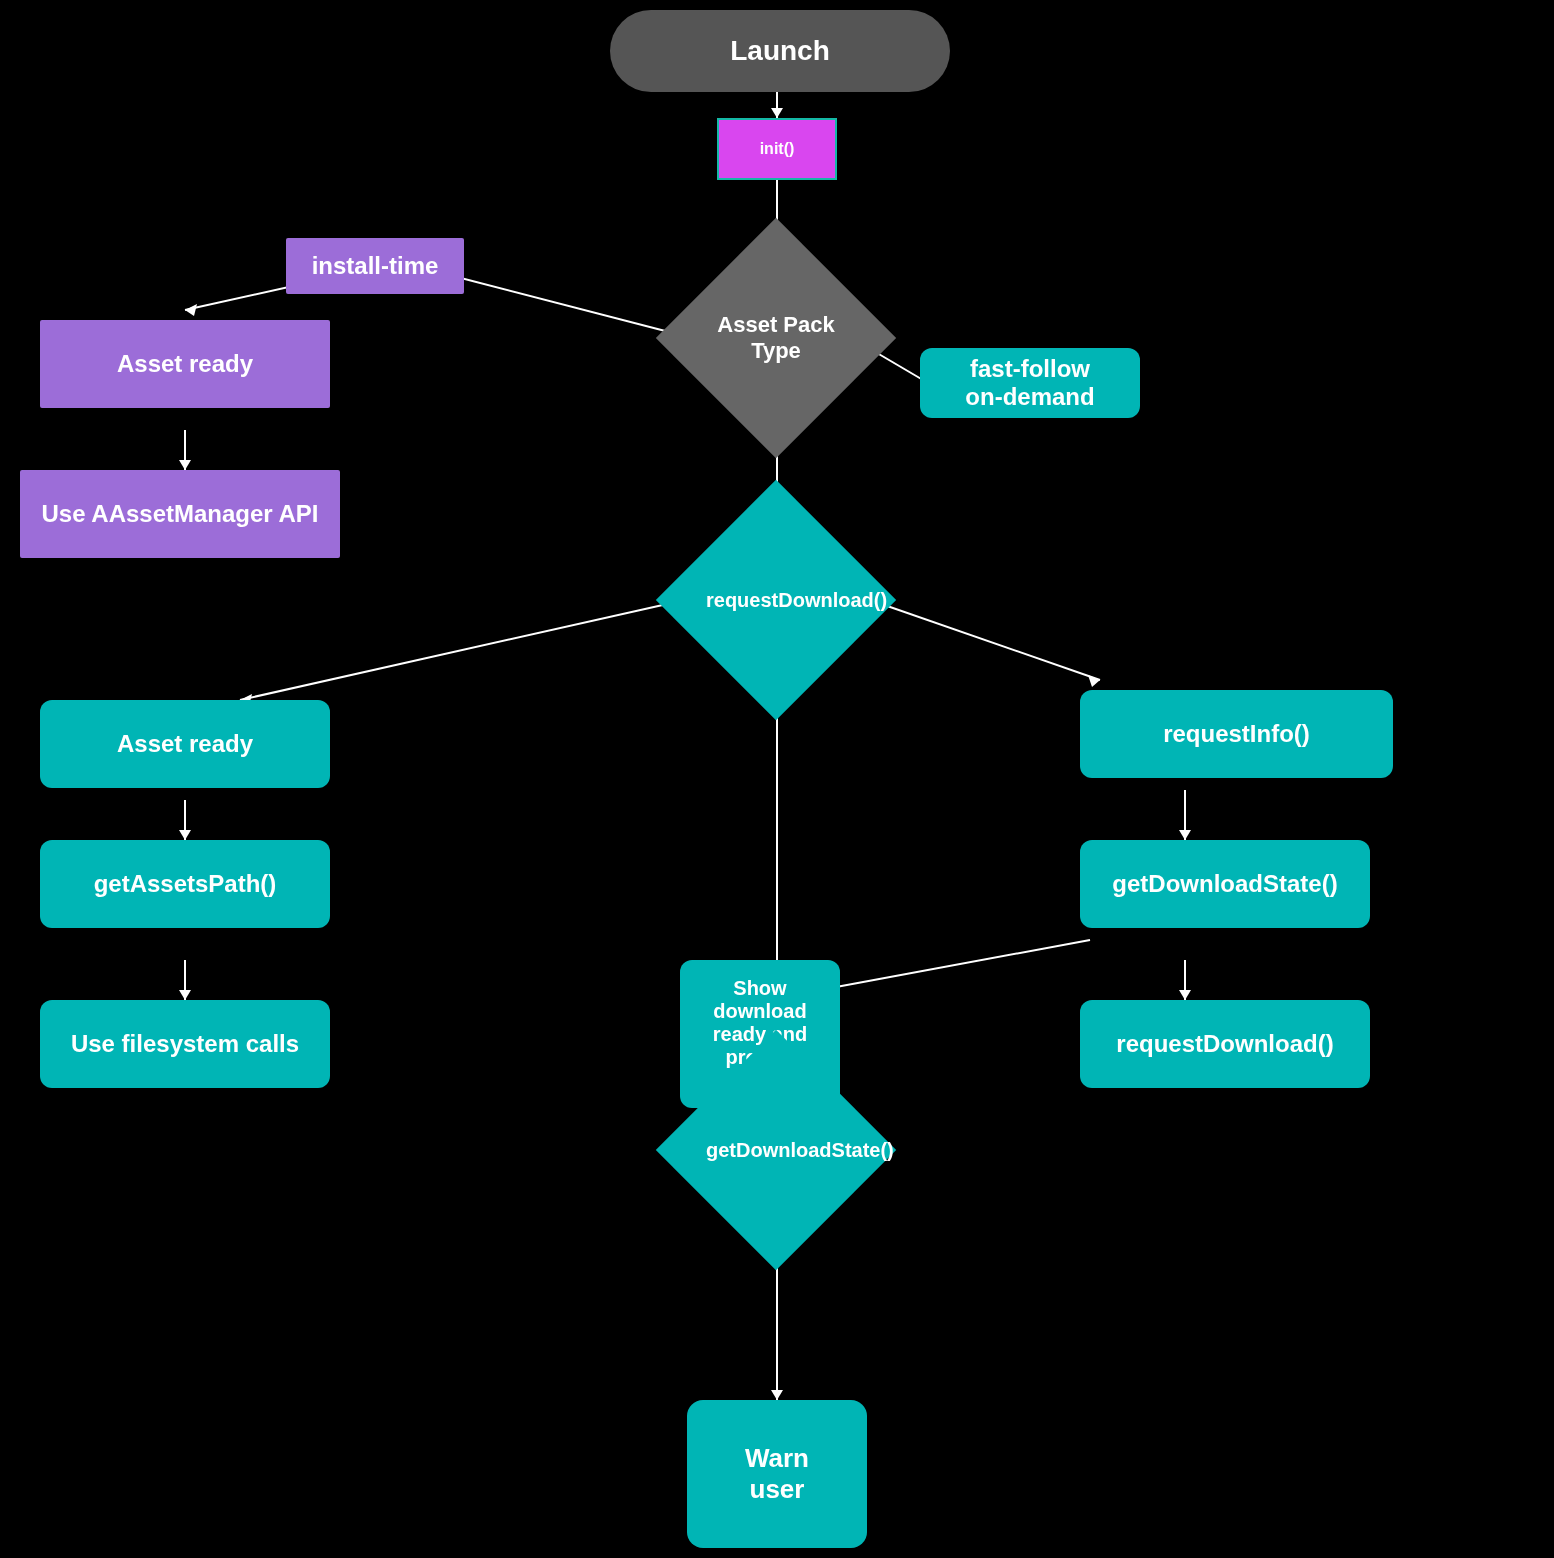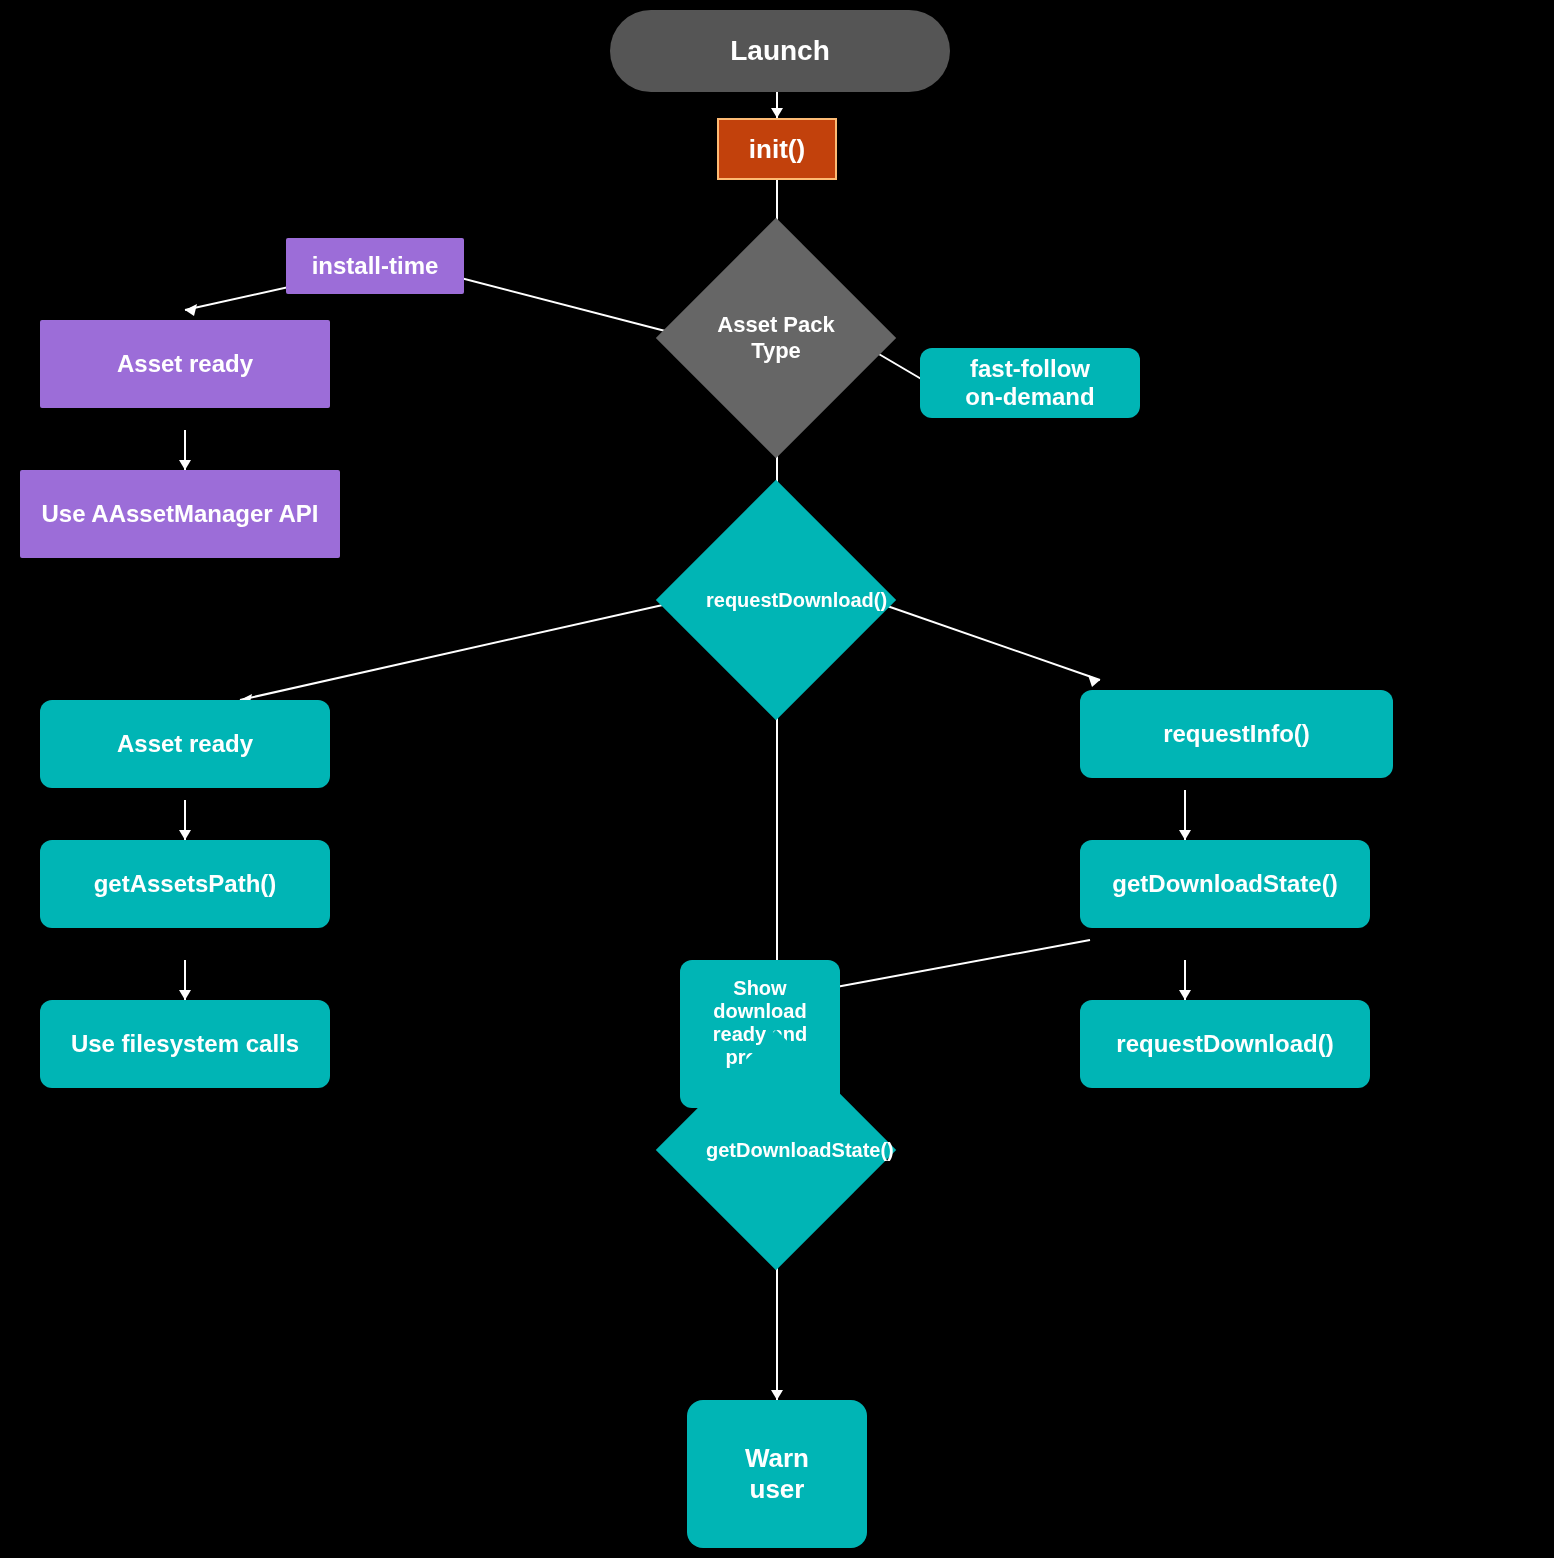--- a/index.html
+++ b/index.html
@@ -23,23 +23,23 @@
     }
 
     .pill {
       background: #555;
       border-radius: 50px;
       font-size: 28px;
       font-weight: bold;
     }
 
     .rect-gray {
-      background: #c2410c;
-      border: 2px solid #fdba74;
-      font-size: 26px;
+      background: #d946ef;
+      border: 2px solid #14b8a6;
+      font-size: 16px;
     }
 
     .rect-purple {
       background: #9c6dd8;
       border-radius: 2px;
       font-size: 24px;
       font-weight: bold;
     }
 
     .rect-teal {

